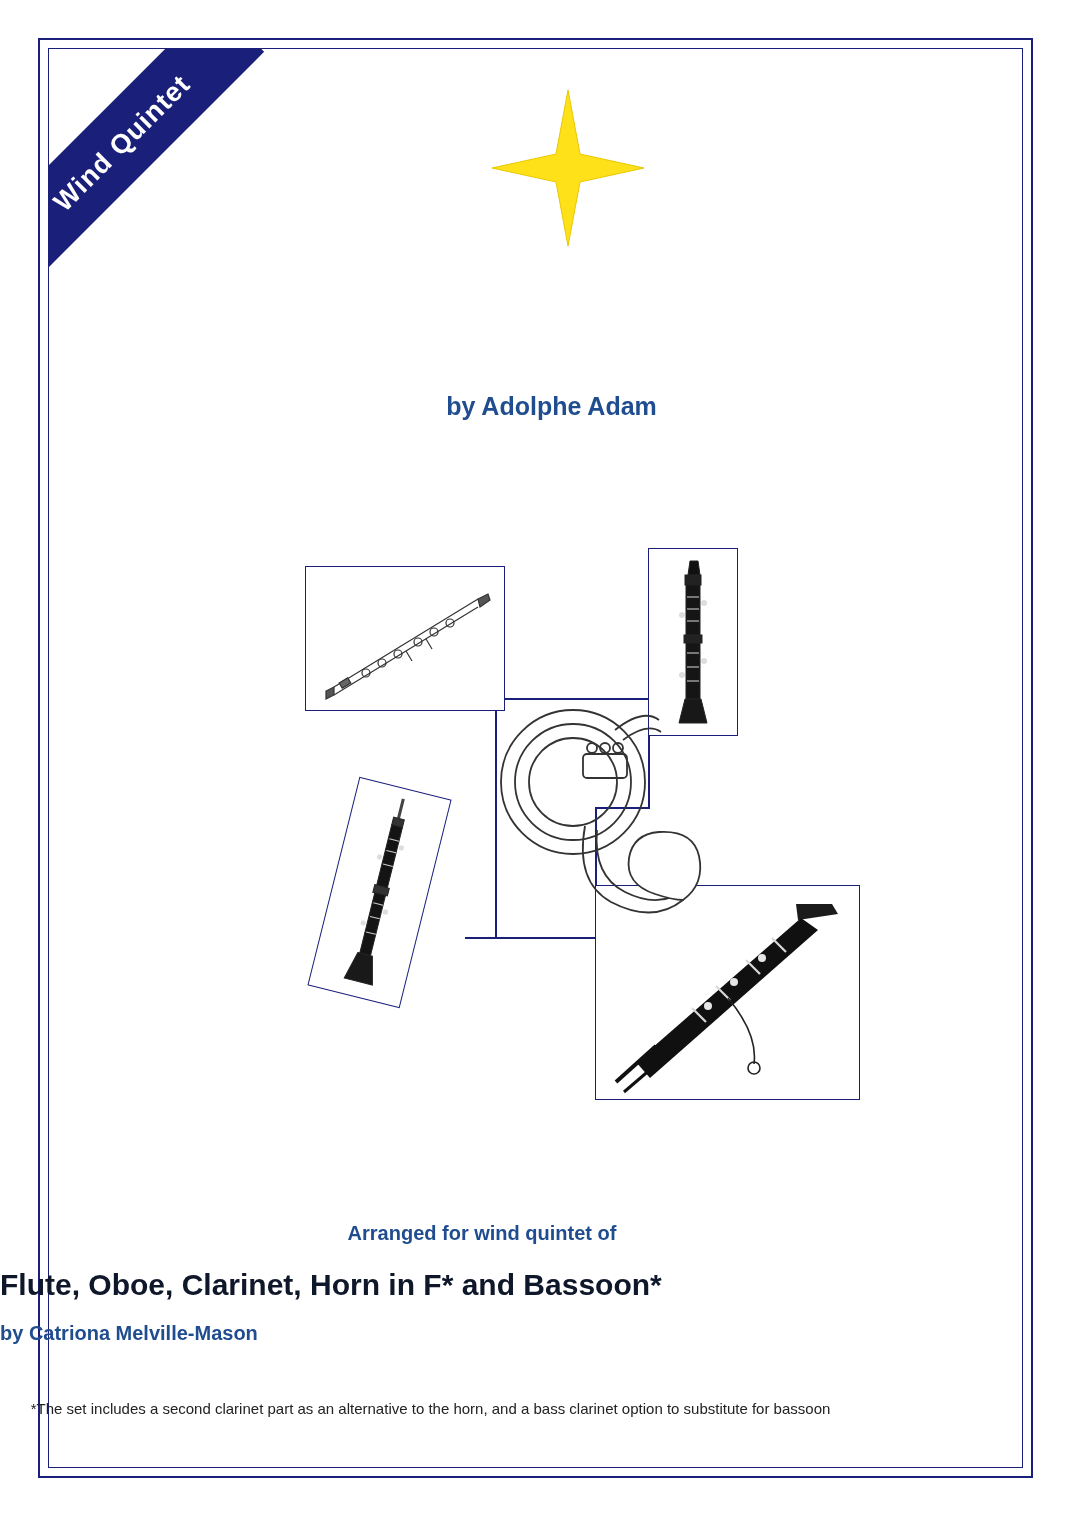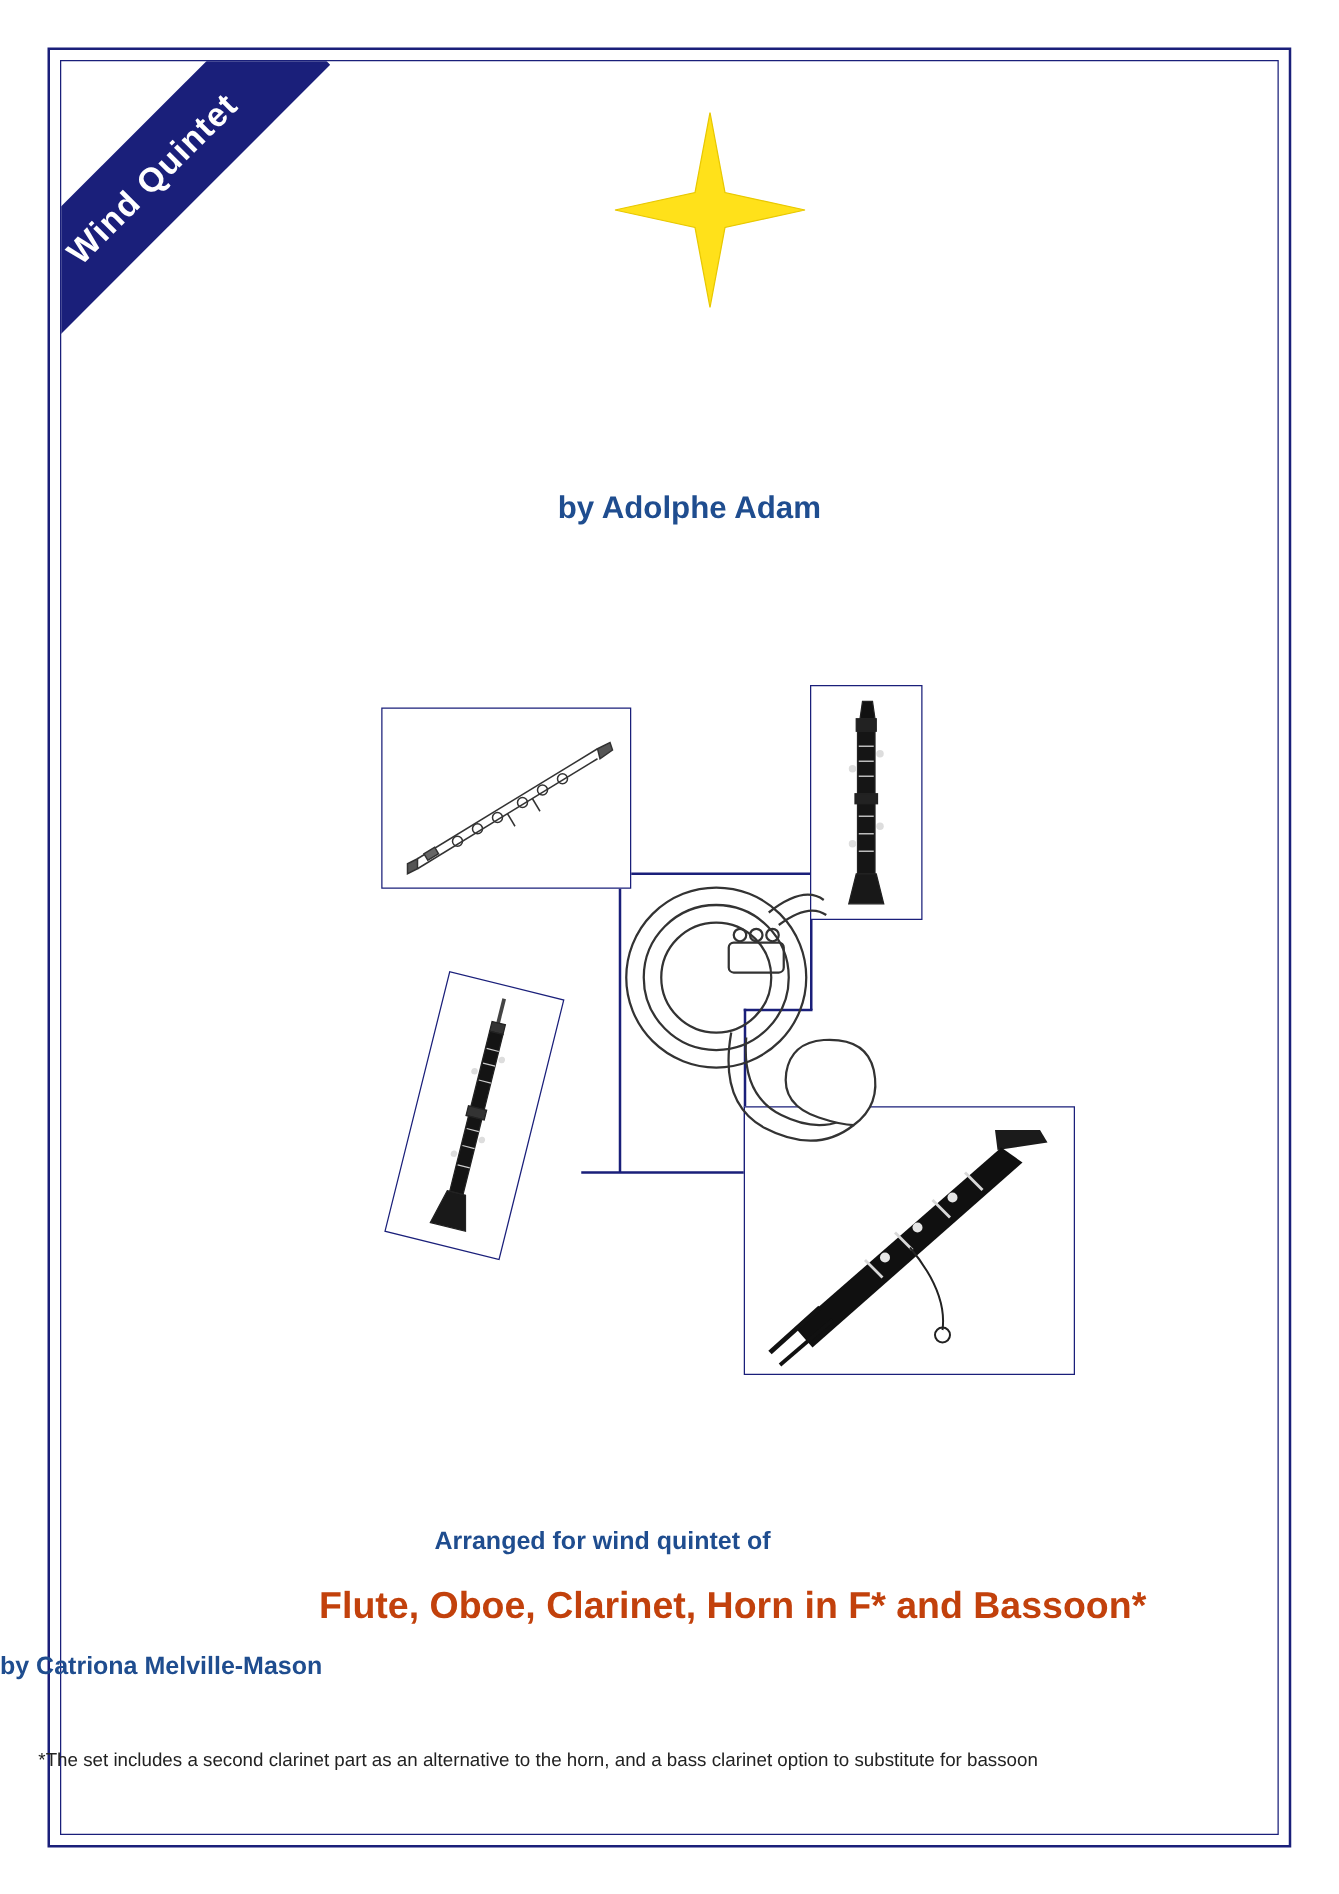--- a/index.html
+++ b/index.html
@@ -148,24 +148,24 @@
     text-align: center;
     font-size: 20px;
     font-weight: bold;
     color: #1f4d8f;
   }
   .instrumentation {
     position: absolute;
     left: 0;
     top: 1268px;
     width: 917px;
-    text-align: right;
+    text-align: left;
     font-size: 30px;
     font-weight: bold;
-    color: #c2410c;
+    color: #0f172a;
   }
   .arranger {
     position: absolute;
     left: 0;
     top: 1322px;
     width: 1071px;
     text-align: left;
     font-size: 20px;
     font-weight: bold;
     color: #1f4d8f;

